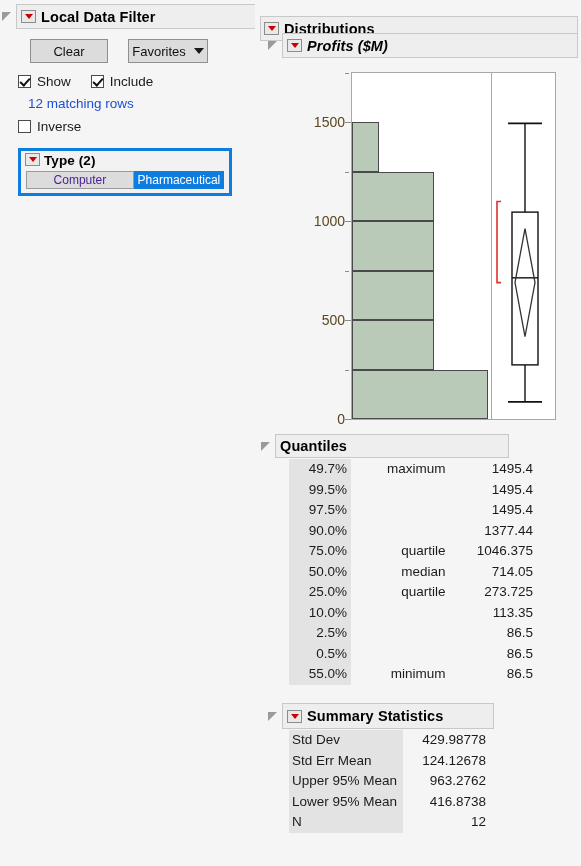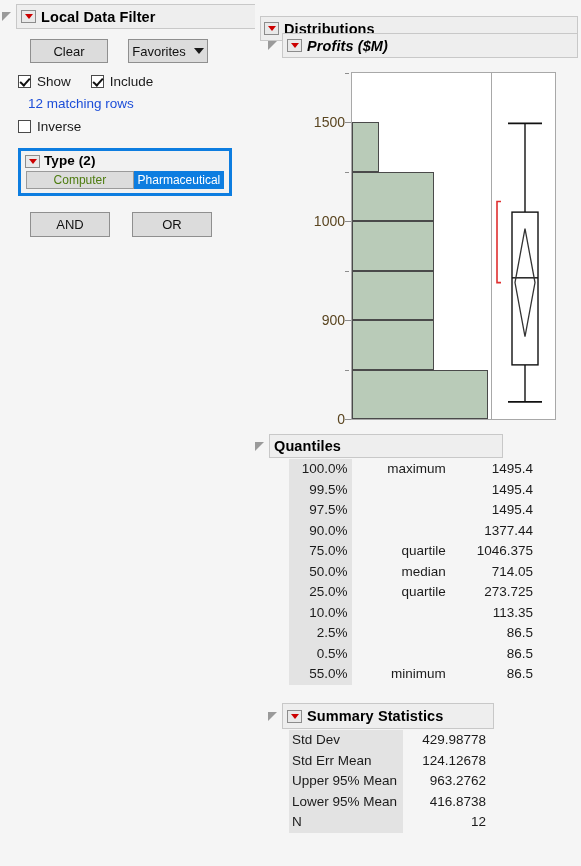--- a/index.html
+++ b/index.html
@@ -132,37 +132,37 @@
 
   #type-box {
     position: absolute;
     left: 18px; top: 148px;
     width: 214px; height: 48px;
     border: 3px solid #0d7de0;
     background: #f2f2f2;
     box-sizing: border-box;
   }
   #type-head {
-    display: flex; align-items: flex-end; gap: 4px;
+    display: flex; align-items: flex-start; gap: 4px;
     padding: 2px 0 0 4px;
   }
   #type-head .panel-title { font-size: 13.5px; }
   #type-values {
     display: flex;
     margin: 3px 5px 0 5px;
   }
   .type-val {
     height: 18px;
     border: 1px solid #9a9a9a;
     font-size: 12px;
     display: flex; align-items: center; justify-content: center;
     box-sizing: border-box;
     cursor: default;
   }
-  .type-val.unselected { background: #dcdcdc; color: #4d7c0f; width: 110px; }
+  .type-val.unselected { background: #dcdcdc; color: #4c1d95; width: 110px; }
   .type-val.selected { background: #0d7de0; color: #fff; width: 92px; border-color: #0d7de0; }
 
   #logic-row { position: absolute; left: 18px; top: 212px; display: flex; gap: 10px; }
   #and-btn, #or-btn { width: 80px; height: 25px; }
 
   
   #right-panel {
     position: absolute;
     left: 255px; top: 0;
     width: 326px; height: 866px;
@@ -221,21 +221,21 @@
   }
   .tick.minor { width: 4px; }
   #ticks { position: absolute; left: 0; top: 72px; width: 96px; height: 348px; }
 
   
   #boxplot-svg { position: absolute; left: 0; top: 0; }
 
   
   .sec-header { position: absolute; display: flex; align-items: center; gap: 5px; }
 
-  #quantiles-header { left: 0; top: 434px; }
+  #quantiles-header { left: 6px; top: 434px; }
   #quantiles-header .title-bar { width: 234px; height: 24px; }
   #quantiles-table {
     position: absolute;
     left: 34px; top: 459px;
     width: 248px;
   }
   #summary-header { left: 13px; top: 703px; }
   #summary-header .title-bar { width: 212px; height: 26px; }
   #summary-table {
     position: absolute;
@@ -296,24 +296,20 @@
     <div id="type-head">
       <span class="red-tri-btn"></span>
       <span class="panel-title">Type (2)</span>
     </div>
     <div id="type-values">
       <div class="type-val unselected">Computer</div>
       <div class="type-val selected">Pharmaceutical</div>
     </div>
   </div>
 
-  <div id="logic-row">
-    <button class="jmp-btn" id="and-btn">AND</button>
-    <button class="jmp-btn" id="or-btn">OR</button>
-  </div>
 </div>
 
 <div id="right-panel">
 
   <div id="dist-header">
     <div class="title-bar">
       <span class="red-tri-btn"></span>
       <span class="panel-title">Distributions</span>
     </div>
   </div>
@@ -321,21 +317,21 @@
   <div id="profits-header">
     <span class="outline-tri"></span>
     <div class="title-bar">
       <span class="red-tri-btn"></span>
       <span class="panel-title">Profits ($M)</span>
     </div>
   </div>
 
   <div id="axis-labels">
       <div class="axis-label" style="top: 347px;">0</div>
-      <div class="axis-label" style="top: 248.143px;">900</div>
+      <div class="axis-label" style="top: 248.143px;">500</div>
       <div class="axis-label" style="top: 149.286px;">1000</div>
       <div class="axis-label" style="top: 50.4286px;">1500</div>
     </div>
   <div id="ticks">
       <div class="tick" style="top: 347px;"></div>
       <div class="tick" style="top: 248.143px;"></div>
       <div class="tick" style="top: 149.286px;"></div>
       <div class="tick" style="top: 50.4286px;"></div>
       <div class="tick minor" style="top: 297.571px;"></div>
       <div class="tick minor" style="top: 198.714px;"></div>
@@ -368,21 +364,21 @@
 
   <div class="sec-header" id="quantiles-header">
     <span class="outline-tri"></span>
     <div class="title-bar">
       <span class="panel-title">Quantiles</span>
     </div>
   </div>
   <table class="jmp-table" id="quantiles-table">
       <tbody>
         <tr>
-          <td class="c-pct">100.0%</td>
+          <td class="c-pct">49.7%</td>
           <td class="c-name">maximum</td>
           <td class="c-val">1495.4</td>
         </tr>
         <tr>
           <td class="c-pct">99.5%</td>
           <td class="c-name"></td>
           <td class="c-val">1495.4</td>
         </tr>
         <tr>
           <td class="c-pct">97.5%</td>

